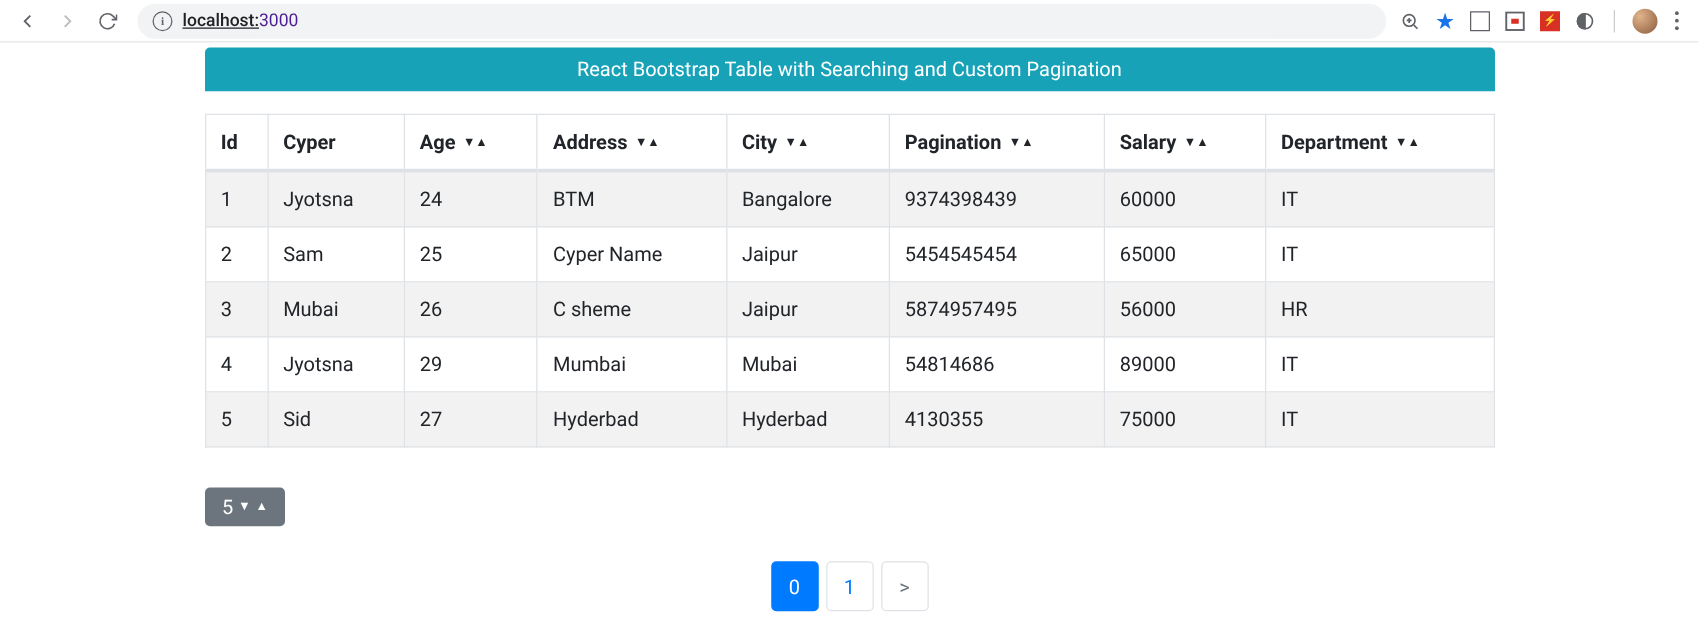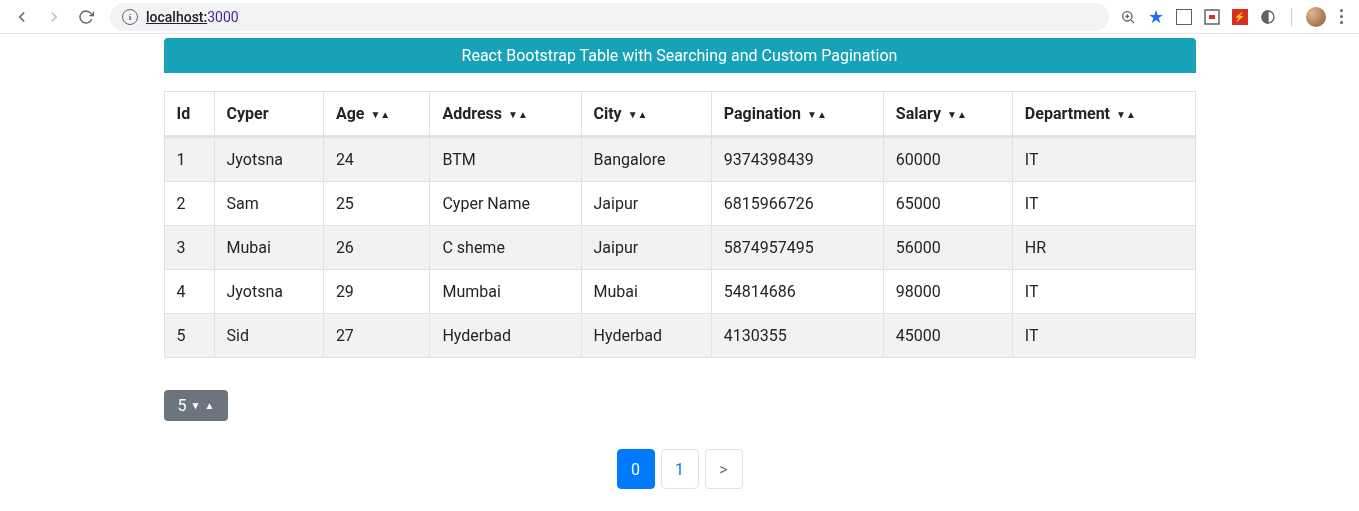--- a/index.html
+++ b/index.html
@@ -149,52 +149,52 @@
           <td>9374398439</td>
           <td>60000</td>
           <td>IT</td>
         </tr>
         <tr>
           <td class="col-id">2</td>
           <td>Sam</td>
           <td>25</td>
           <td>Cyper Name</td>
           <td>Jaipur</td>
-          <td>6815966726</td>
+          <td>5454545454</td>
           <td>65000</td>
           <td>IT</td>
         </tr>
         <tr>
           <td class="col-id">3</td>
           <td>Mubai</td>
           <td>26</td>
           <td>C sheme</td>
           <td>Jaipur</td>
           <td>5874957495</td>
           <td>56000</td>
           <td>HR</td>
         </tr>
         <tr>
           <td class="col-id">4</td>
           <td>Jyotsna</td>
           <td>29</td>
           <td>Mumbai</td>
           <td>Mubai</td>
           <td>54814686</td>
-          <td>98000</td>
+          <td>89000</td>
           <td>IT</td>
         </tr>
         <tr>
           <td class="col-id">5</td>
           <td>Sid</td>
           <td>27</td>
           <td>Hyderbad</td>
           <td>Hyderbad</td>
           <td>4130355</td>
-          <td>45000</td>
+          <td>75000</td>
           <td>IT</td>
         </tr>
       </tbody>
   </table>
   
   <div class="page-size">
     <span>5</span>
     <span class="tri">▼</span>
     <span class="tri">▲</span>
   </div>

